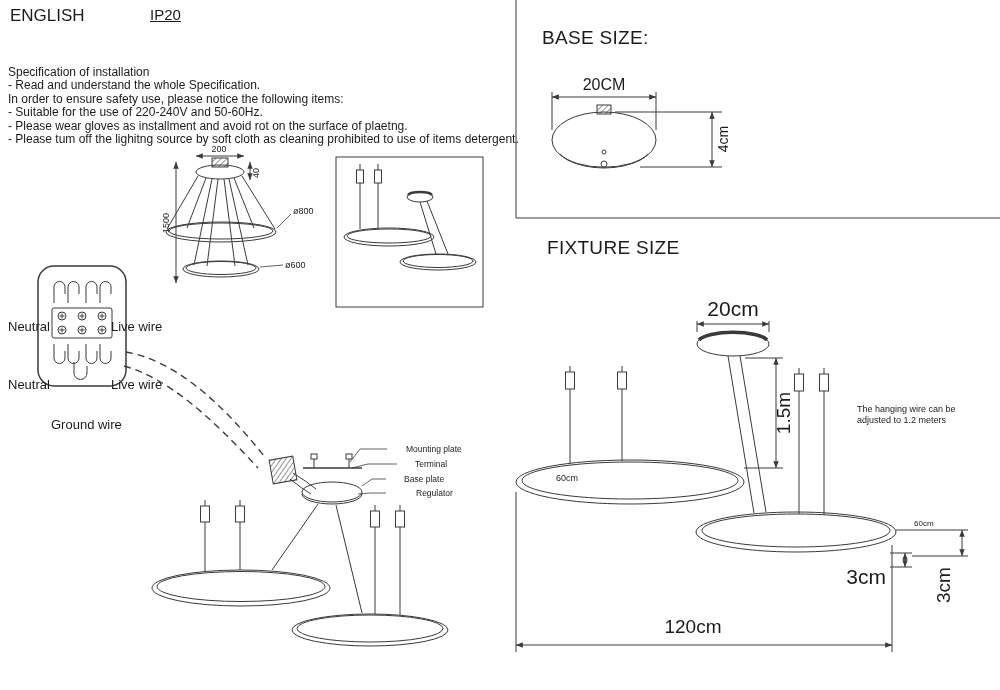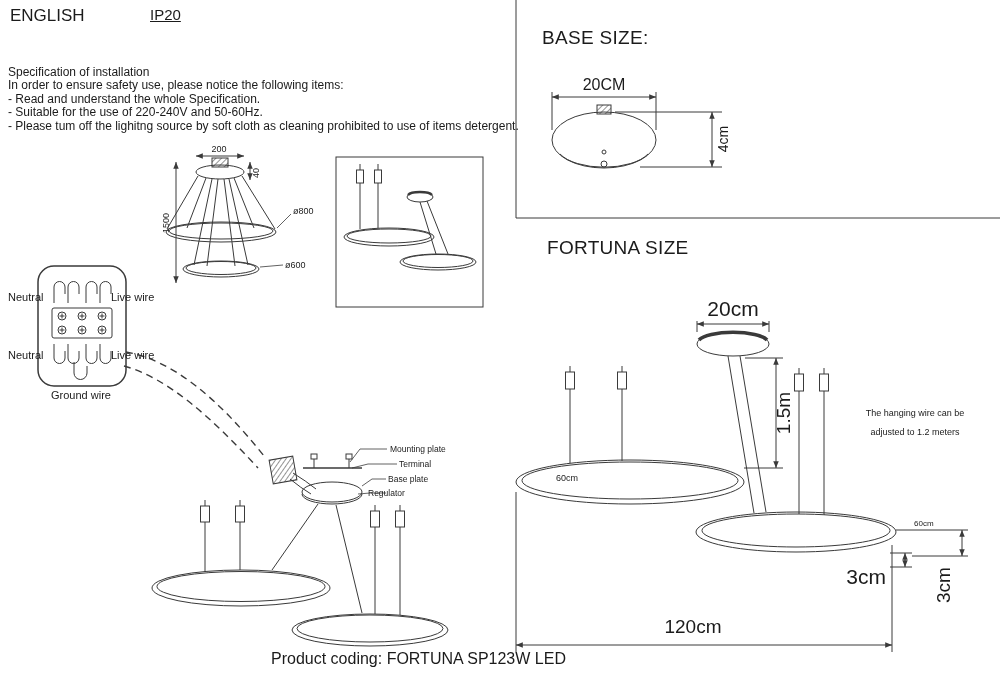--- a/index.html
+++ b/index.html
@@ -6,29 +6,29 @@
   html,body{background:#ffffff;}
   .page{position:relative;width:1000px;height:690px;background:#fff;
         font-family:"Liberation Sans",sans-serif;color:#1b1b1b;overflow:hidden;}
   .txt{position:absolute;white-space:nowrap;}
   .t-lang{left:10px;top:6px;font-size:17px;}
   .t-ip{left:150px;top:6px;font-size:15px;text-decoration:underline;}
   .spec{position:absolute;left:8px;top:29px;font-size:12px;line-height:13.4px;white-space:nowrap;margin-top:37px;}
   .h1{position:absolute;font-size:19px;letter-spacing:.3px;white-space:nowrap;}
   .t-base-title{left:542px;top:27px;}
   .t-fixture-title{left:547px;top:237px;}
-  .wlab{position:absolute;font-size:11px;white-space:nowrap;}
+  .wlab{position:absolute;font-size:13px;white-space:nowrap;margin-top:28px;}
   .w-n1{left:8px;top:291px;}  .w-l1{left:111px;top:291px;}
   .w-n2{left:8px;top:349px;}  .w-l2{left:111px;top:349px;}
   .w-g{left:51px;top:389px;}
   .legend{position:absolute;left:38px;top:414px;font-size:10.5px;line-height:13.8px;white-space:nowrap;}
-  .mlab{position:absolute;font-size:8.5px;white-space:nowrap;}
+  .mlab{position:absolute;font-size:8.5px;white-space:nowrap;margin-left:16px;}
   .m-0{left:390px;top:444px;} .m-1{left:399px;top:459px;}
-  .m-2{left:388px;top:474px;} .m-3{left:368px;top:488px;}
-  .note{position:absolute;left:857px;top:404px;width:116px;font-size:9px;line-height:19px;text-align:center;}
+  .m-2{left:388px;top:474px;} .m-3{left:400px;top:488px;}
+  .note{position:absolute;left:857px;top:404px;width:116px;font-size:9px;line-height:11px;}
   .footer{position:absolute;left:271px;top:650px;font-size:16px;white-space:nowrap;}
   svg.draw{position:absolute;left:0;top:0;}
   svg text{font-family:"Liberation Sans",sans-serif;fill:#1b1b1b;stroke:none;}
   .f8{font-size:8px}.f9{font-size:9px}.f14{font-size:14px}
   .f16{font-size:16px}.f19{font-size:19px}.f21{font-size:21px}
 </style>
 </head>
 <body>
 
 <div class="page">
@@ -238,38 +238,38 @@
       </g>
 
     </g>
   </svg>
 
   <div class="txt t-lang">ENGLISH</div>
   <div class="txt t-ip">IP20</div>
 
   <div class="spec">
     <div>Specification of installation</div>
+    <div>- Read and understand the whole Specification.</div>
     <div>In order to ensure safety use, please notice the following items:</div>
-    <div>- Read and understand the whole Specification.</div>
     <div>- Suitable for the use of 220-240V and 50-60Hz.</div>
+    <div>- Please wear gloves as installment and avoid rot on the surface of plaetng.</div>
     <div>- Please tum off the lighitng source by soft cloth as cleaning prohibited to use of items detergent.</div>
   </div>
 
   <div class="h1 t-base-title">BASE SIZE:</div>
-  <div class="h1 t-fixture-title">FORTUNA SIZE</div>
+  <div class="h1 t-fixture-title">FIXTURE SIZE</div>
 
   <div class="wlab w-n1">Neutral</div>
   <div class="wlab w-l1">Live wire</div>
   <div class="wlab w-n2">Neutral</div>
   <div class="wlab w-l2">Live wire</div>
   <div class="wlab w-g">Ground wire</div>
 
 
   <div class="mlab m-0">Mounting plate</div>
   <div class="mlab m-1">Terminal</div>
   <div class="mlab m-2">Base plate</div>
   <div class="mlab m-3">Regulator</div>
 
   <div class="note">The hanging wire can be adjusted to 1.2 meters</div>
 
-  <div class="footer">Product coding: FORTUNA SP123W LED</div>
 
 </div>
 
 </body></html>

